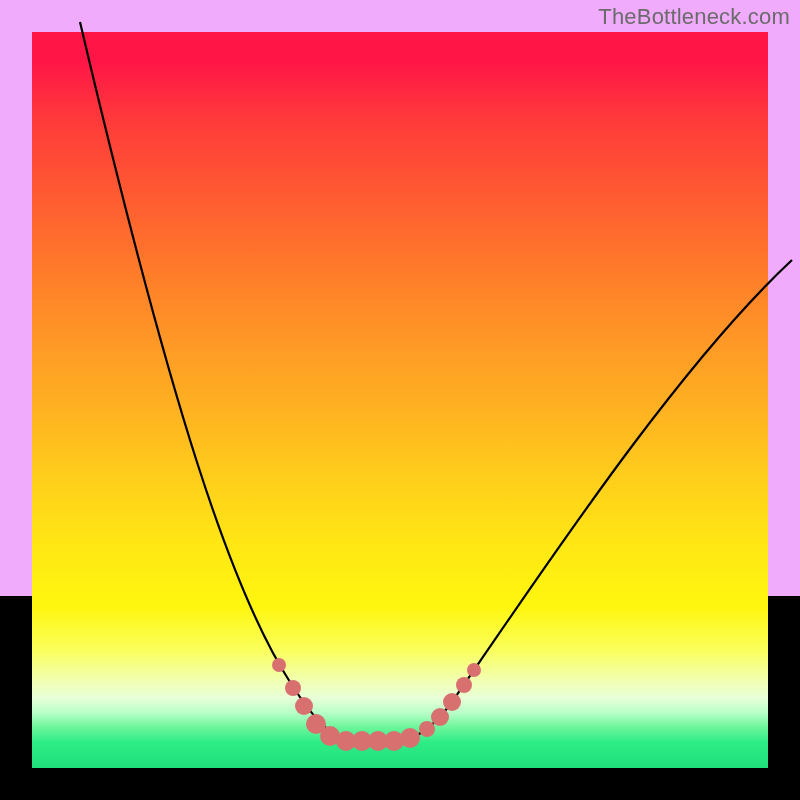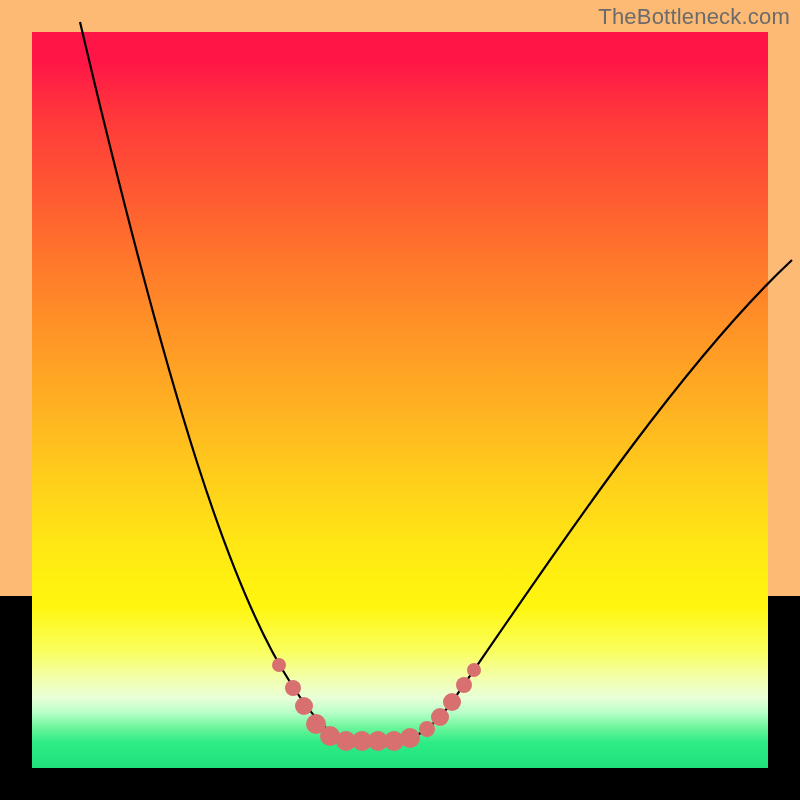--- a/index.html
+++ b/index.html
@@ -8,21 +8,21 @@
     width: 800px;
     height: 800px;
     background: #000;
     overflow: hidden;
     font-family: Arial, Helvetica, sans-serif;
   }
   .frame {
     position: relative;
     width: 800px;
     height: 596px;
-    background: #fdba74;
+    background: #f0abfc;
   }
   .plot-area {
     position: absolute;
     left: 32px;
     top: 32px;
     width: 736px;
     height: 736px;
     background: linear-gradient(to bottom,
       #ff1647 0%,
       #ff1647 4%,

